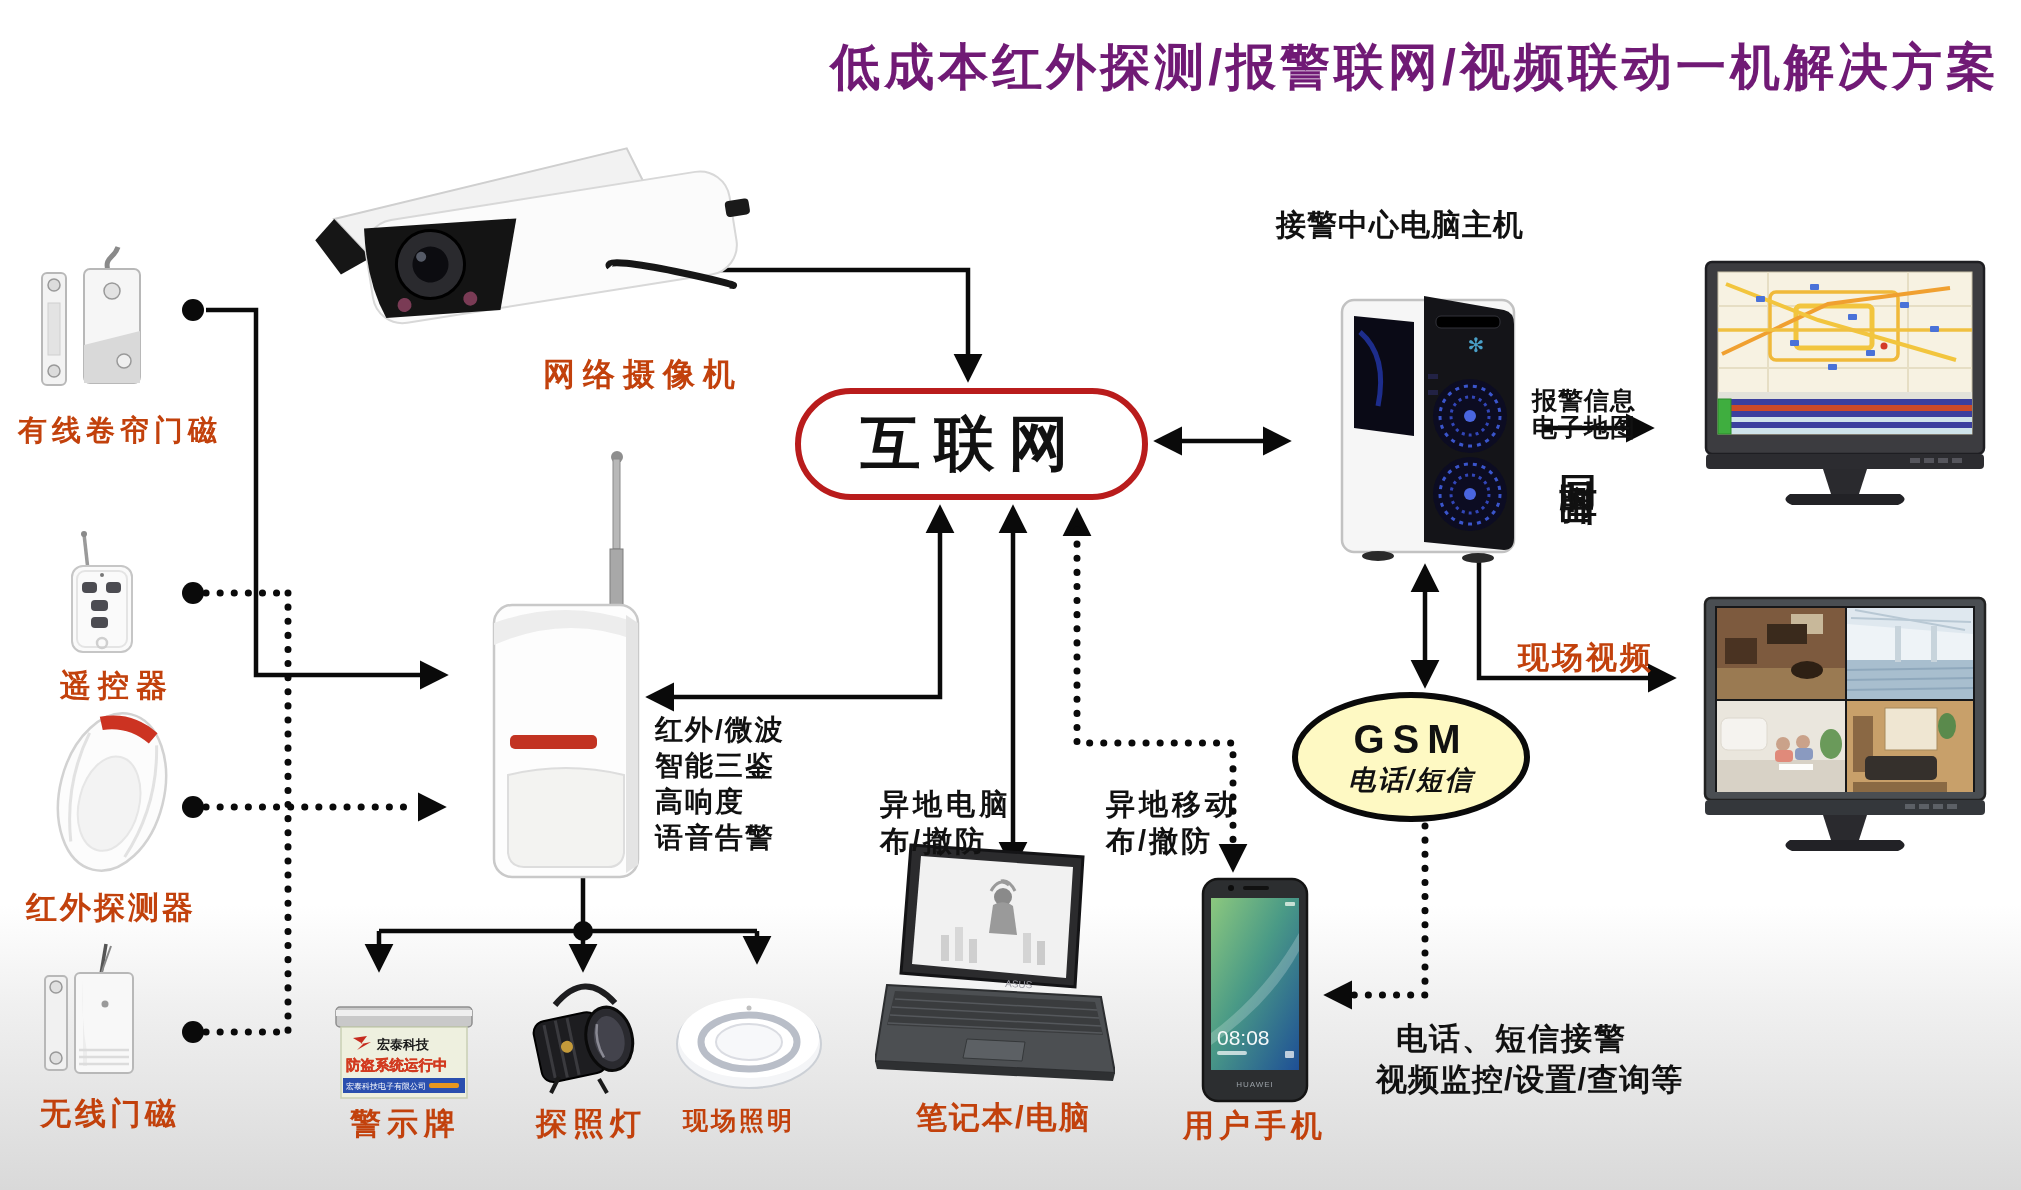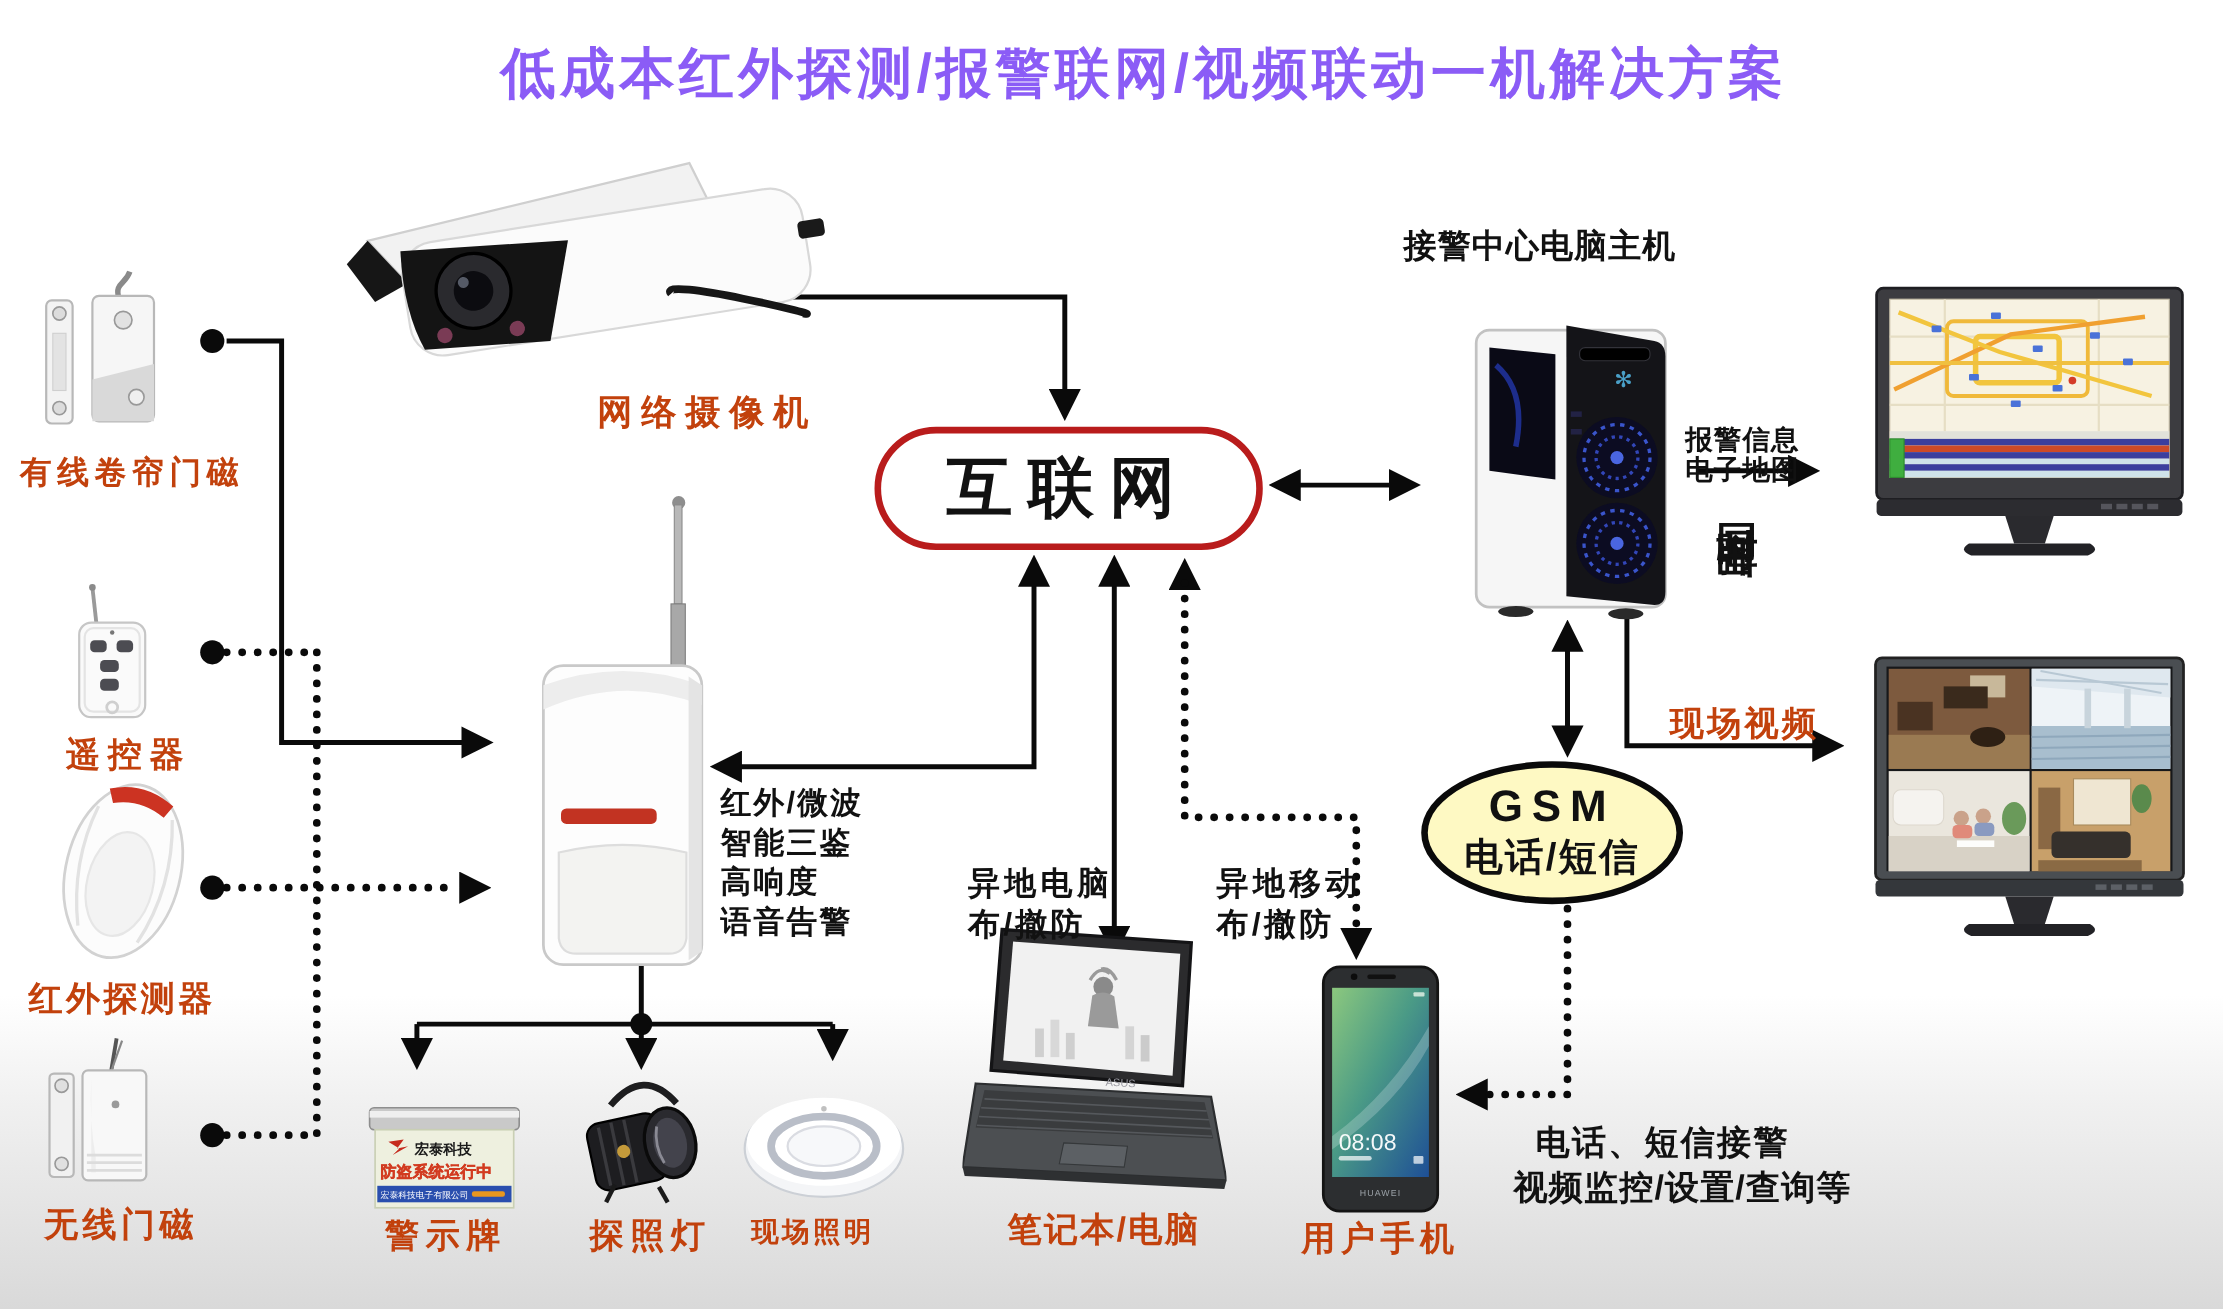--- a/index.html
+++ b/index.html
@@ -11,37 +11,37 @@
   }
   .bg-bottom{
     position:absolute;left:0;top:905px;width:2021px;height:285px;
     background:linear-gradient(180deg,#ffffff 0%,#f0f0f0 35%,#e2e2e2 75%,#d9d9d9 100%);
   }
   .abs{position:absolute;}
   .lbl{
     position:absolute;font-weight:bold;color:#c2410c;white-space:nowrap;line-height:1.15;
   }
   .title{
-    position:absolute;left:80px;top:34px;width:1920px;text-align:center;
-    font-size:50px;font-weight:bold;letter-spacing:4px;color:#8b5cf6;
+    position:absolute;left:80px;top:34px;width:1920px;text-align:right;
+    font-size:50px;font-weight:bold;letter-spacing:4px;color:#701a75;
   }
   .hub-oval{
     position:absolute;left:795px;top:388px;width:353px;height:112px;
     background:#ffffff;border:6px solid #b91c1c;border-radius:70px;
     display:flex;align-items:center;justify-content:center;
     font-size:60px;font-weight:bold;letter-spacing:14px;box-sizing:border-box;
   }
   .gsm-oval{
     position:absolute;left:1292px;top:692px;width:238px;height:130px;
     background:#fef9c3;border:6px solid #0a0a0a;border-radius:50%;
     display:flex;flex-direction:column;align-items:center;justify-content:center;
     box-sizing:border-box;
   }
   .gsm-line1{font-size:40px;font-weight:bold;letter-spacing:8px;}
-  .gsm-line2{font-size:35px;font-weight:bold;letter-spacing:2px;margin-top:0;}
+  .gsm-line2{font-size:27px;font-weight:bold;letter-spacing:2px;margin-top:0;font-style:italic;}
   .features div{font-size:28px;font-weight:bold;line-height:36px;letter-spacing:2px;}
   .pc-captions{
     position:absolute;left:1235px;top:204px;width:330px;text-align:center;
     font-size:30px;font-weight:bold;line-height:41px;letter-spacing:1px;
   }
   .alarm-info{
     position:absolute;left:1532px;top:370px;font-size:25px;font-weight:bold;line-height:27px;letter-spacing:1px;margin-top:17px;
   }
   .popup-vert{
     position:absolute;left:1552px;top:446px;

